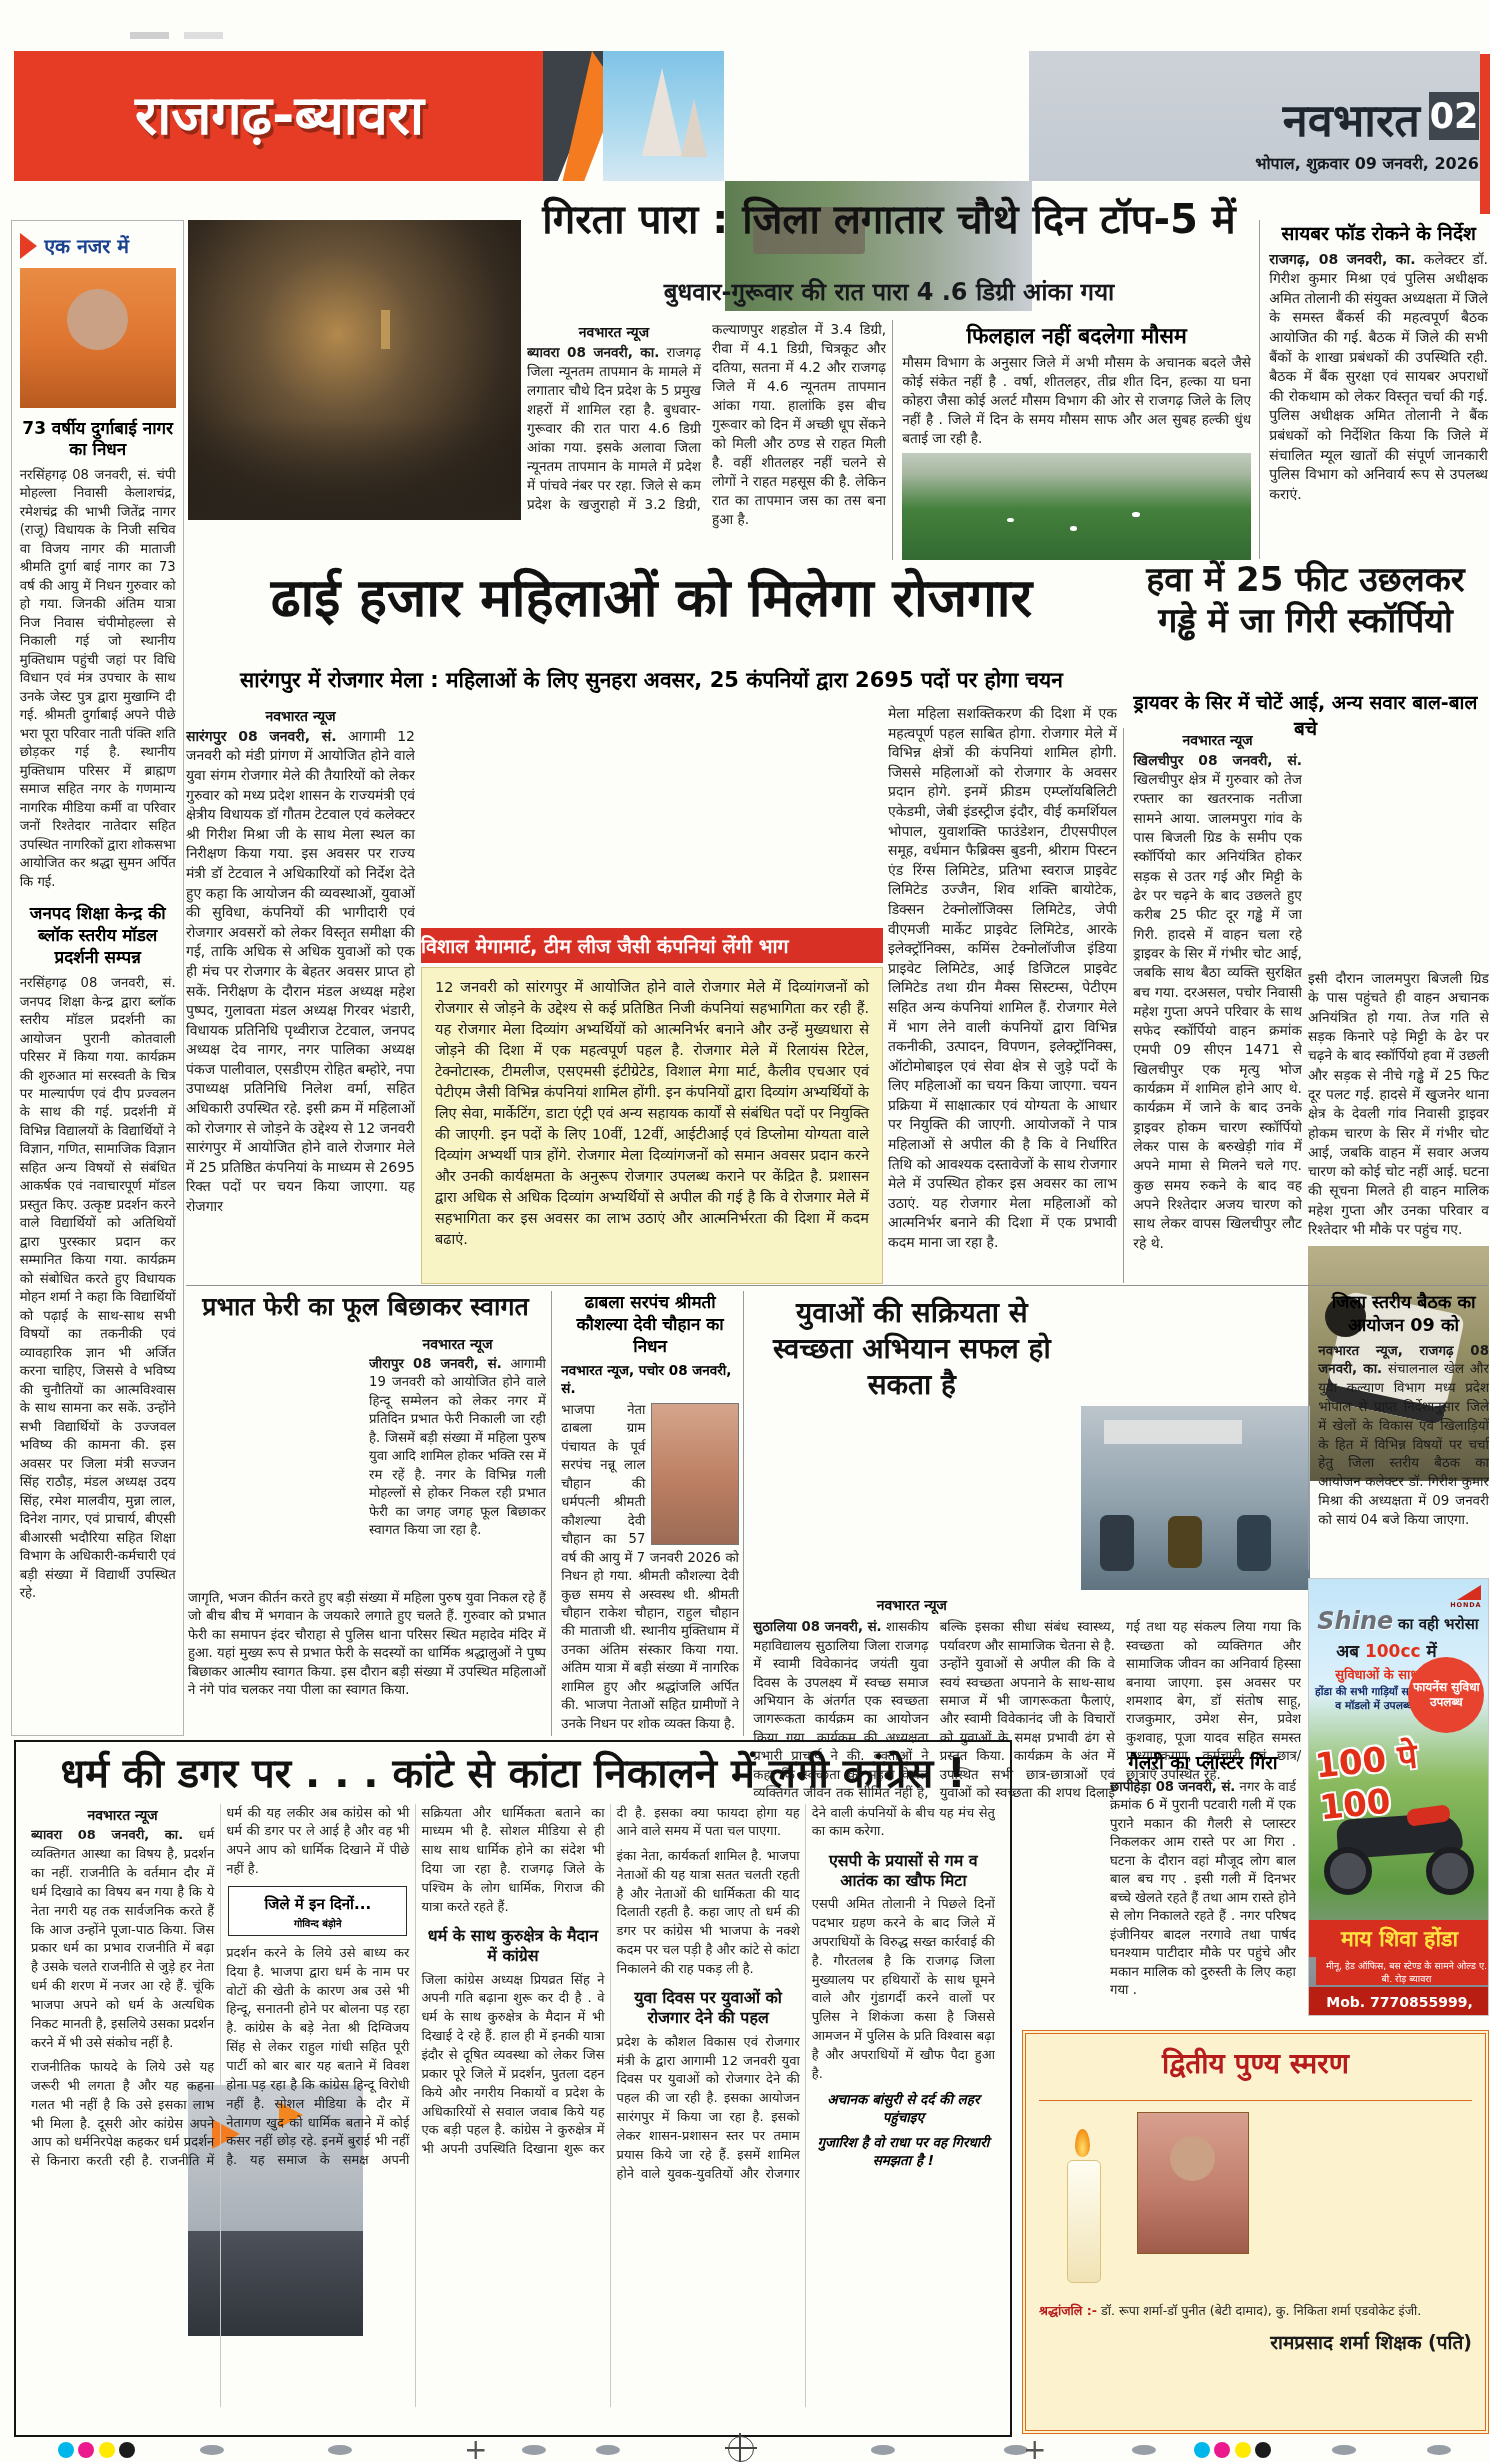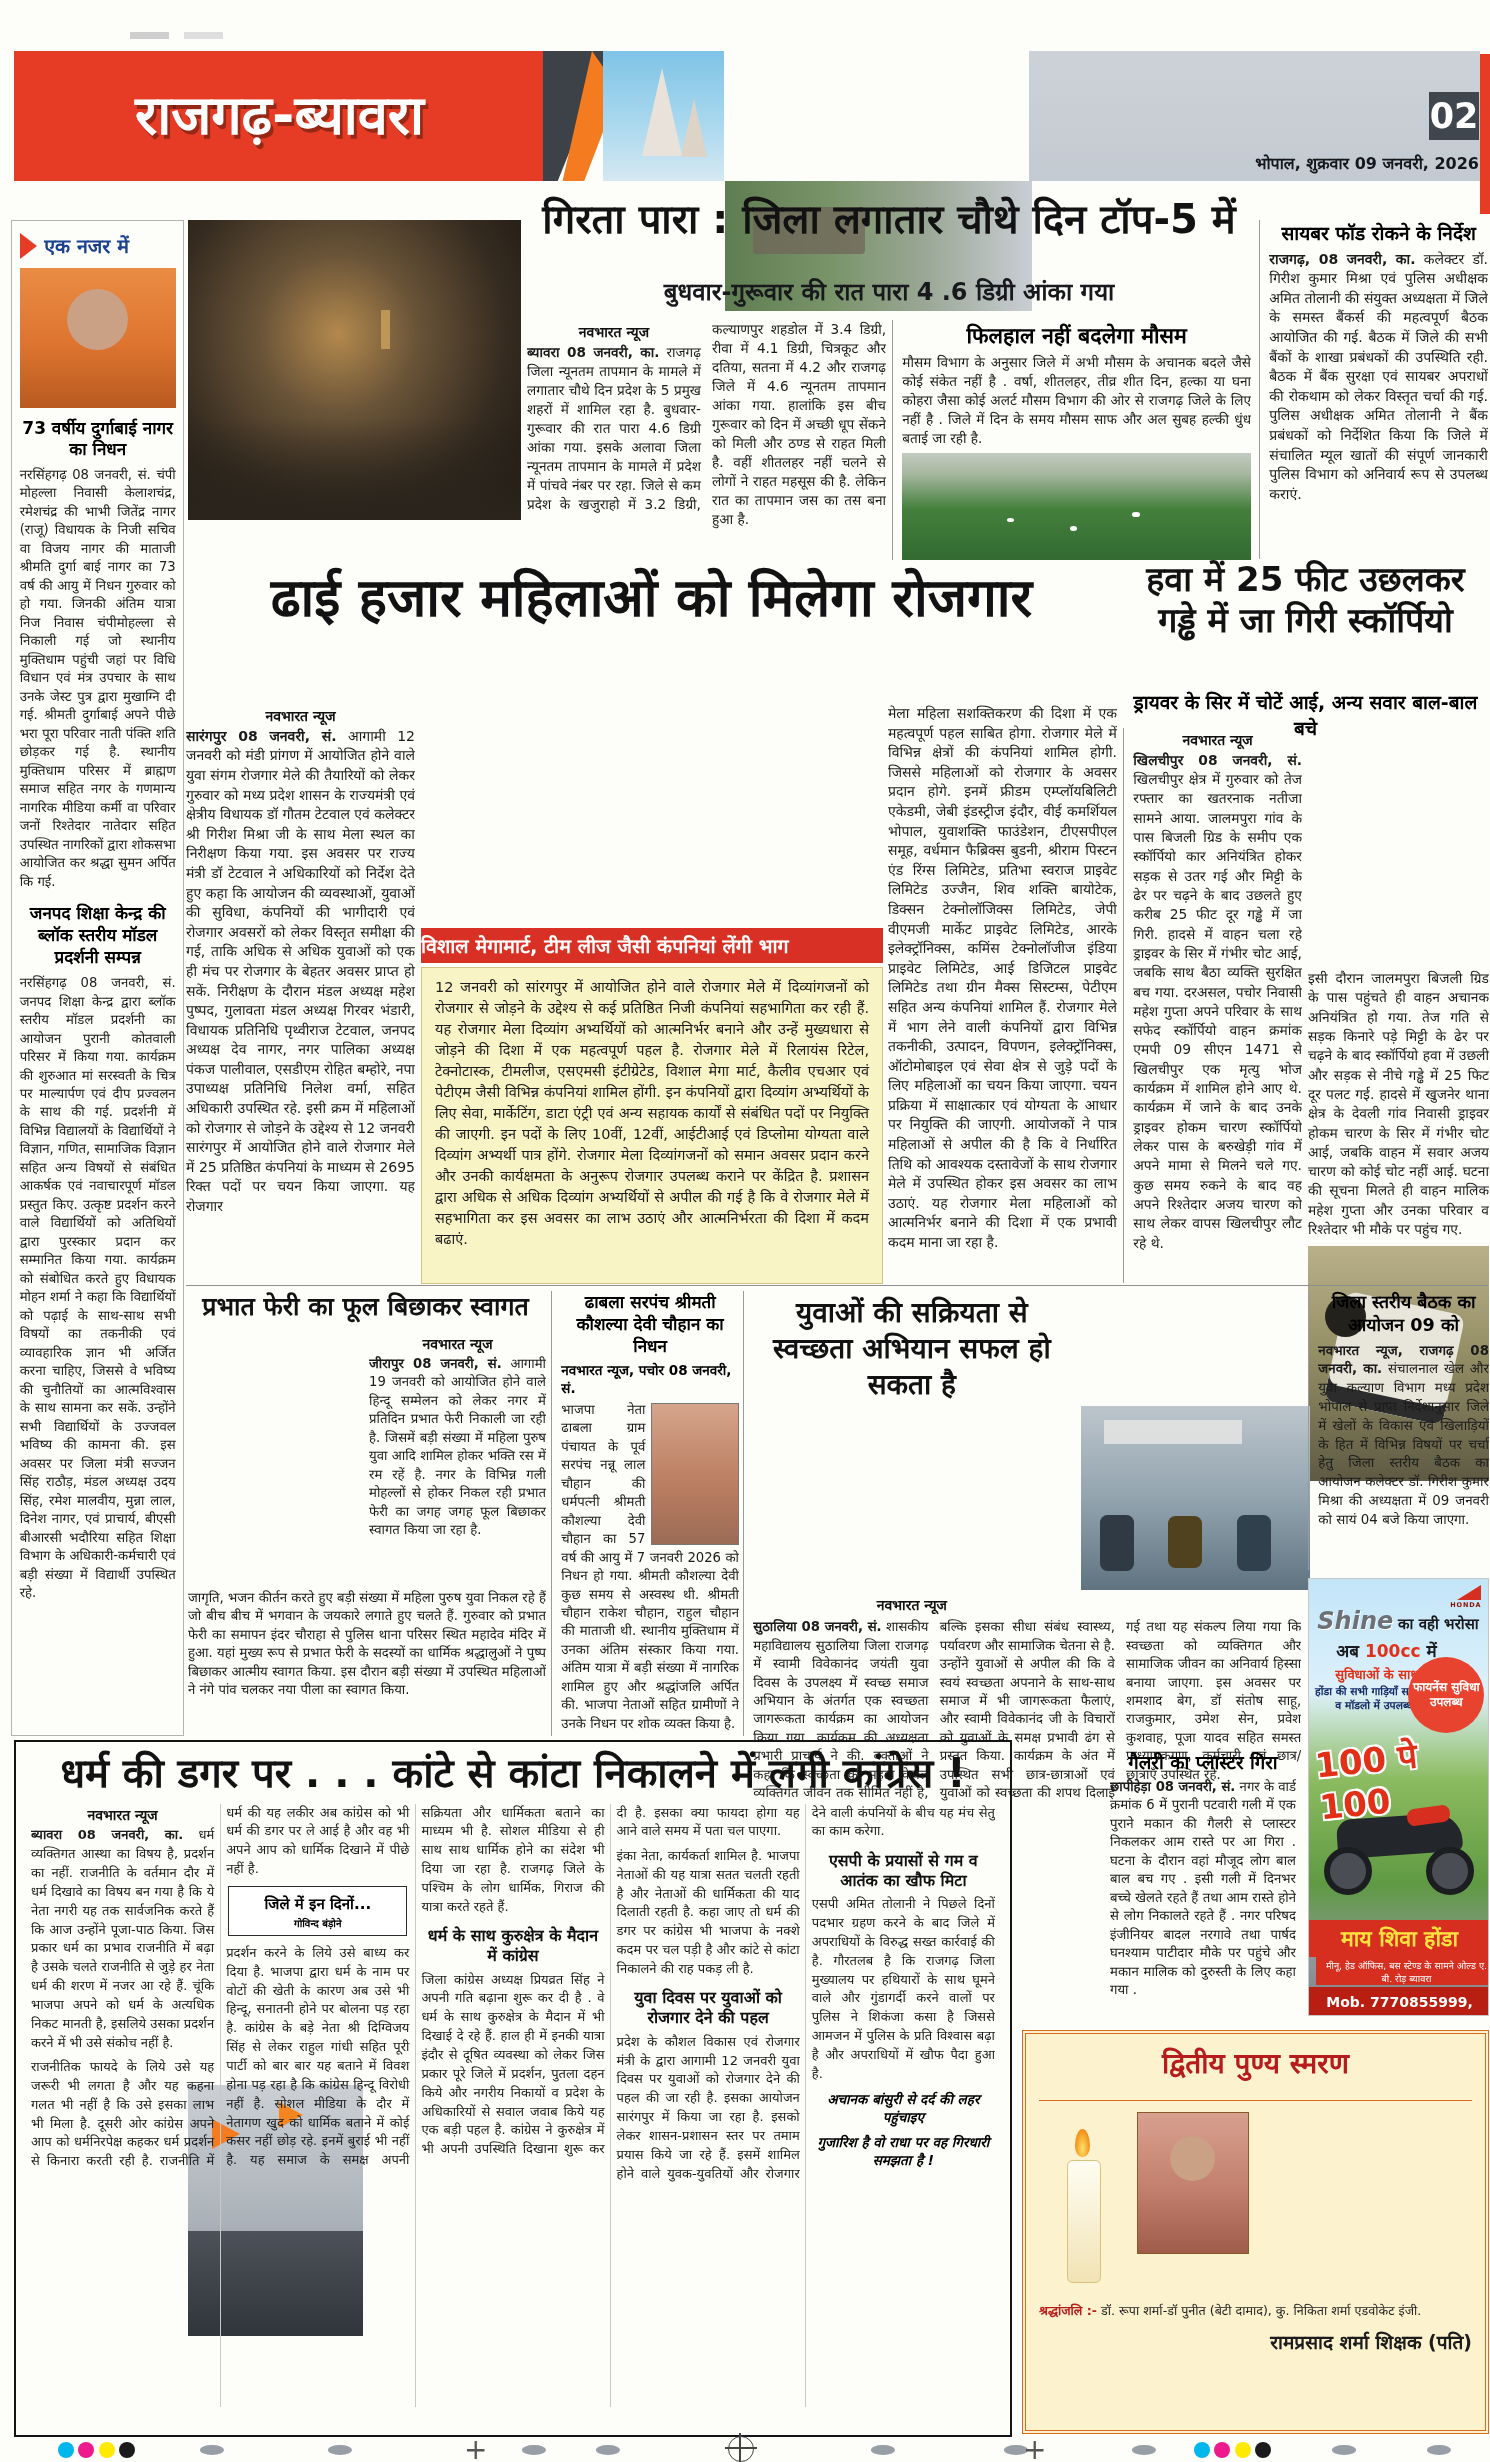--- a/index.html
+++ b/index.html
@@ -42,20 +42,21 @@
     <div class="abs" style="left:543px;top:0;width:67px;height:130px;background:#3c4248;clip-path:polygon(0 0,100% 0,22% 100%,0 100%);"></div>
     <div class="abs" style="left:559px;top:0;width:60px;height:130px;background:#f47b20;clip-path:polygon(55% 0,100% 30%,42% 100%,6% 100%);"></div>
     <div class="abs photo" style="left:603px;top:0;width:121px;height:130px;background:linear-gradient(180deg,#7fc3e6 0%,#a9d8ee 55%,#d5e8f2 100%);">
       <div class="abs" style="left:39px;top:17px;width:0;height:0;border-left:20.5px solid transparent;border-right:20.5px solid transparent;border-bottom:88px solid #e8e2da;"></div>
       <div class="abs" style="left:78px;top:48px;width:0;height:0;border-left:13px solid transparent;border-right:13px solid transparent;border-bottom:58px solid #ddd3c6;"></div>
     </div>
     <div class="abs photo" style="left:725px;top:0;width:307px;height:130px;background:linear-gradient(90deg,#5f7d52 0%,#7a946a 35%,#9aa795 65%,#c9ced4 100%);">
       <div class="abs" style="left:28px;top:26px;width:112px;height:47px;background:#70655a;opacity:.75;border-radius:3.7px;"></div>
     </div>
     <div class="abs" style="left:1029px;top:0;width:451px;height:130px;background:linear-gradient(180deg,#ccd2d8,#c4cad1);">
+      <div class="abs b" style="left:140px;top:37px;width:251px;font-size:45px;color:#1f262e;text-align:right;">नवभारत</div>
       <div class="abs ctr b" style="left:400px;top:41px;width:50px;height:48px;background:#3f464e;color:#fff;font-size:35px;line-height:48px;">02</div>
       <div class="abs b" style="left:130px;top:101px;width:320px;font-size:16px;color:#14181d;text-align:right;">भोपाल, शुक्रवार 09 जनवरी, 2026</div>
     </div>
     <div class="abs" style="left:1480px;top:2.8px;width:10.2px;height:160px;background:#e63c25;"></div>
   </div>
 
   <div class="abs clip" style="left:11.2px;top:220px;width:173px;height:1516px;border:0.9px solid #b3b3b3;padding:7.5px;box-sizing:border-box;">
     <div style="display:flex;align-items:center;gap:7.5px;margin:3.7px 0 9.3px;">
       <span style="width:0;height:0;border-top:13px solid transparent;border-bottom:13px solid transparent;border-left:17px solid #e63c25;display:inline-block;"></span>
       <span class="b" style="font-size:19.6px;color:#19418e;">एक नजर में</span>
@@ -88,20 +89,21 @@
       <div class="abs" style="left:66%;top:50%;width:7.5px;height:4.7px;background:#fff;border-radius:50%;"></div>
     </div>
   </div>
 
   <div class="abs rule-l clip" style="left:1259px;top:220px;width:229px;height:339px;padding-left:9.3px;box-sizing:border-box;">
     <div class="b ctr" style="font-size:19px;margin-bottom:3.7px;">सायबर फॉड रोकने के निर्देश</div>
     <p class="body-txt" style="font-size:14px;"><b class="lead-b">राजगढ़, 08 जनवरी, का.</b> <span>कलेक्टर डॉ. गिरीश कुमार मिश्रा एवं पुलिस अधीक्षक अमित तोलानी की संयुक्त अध्यक्षता में जिले के समस्त बैंकर्स की महत्वपूर्ण बैठक आयोजित की गई. बैठक में जिले की सभी बैंकों के शाखा प्रबंधकों की उपस्थिति रही. बैठक में बैंक सुरक्षा एवं सायबर अपराधों की रोकथाम को लेकर विस्तृत चर्चा की गई. पुलिस अधीक्षक अमित तोलानी ने बैंक प्रबंधकों को निर्देशित किया कि जिले में संचालित म्यूल खातों की संपूर्ण जानकारी पुलिस विभाग को अनिवार्य रूप से उपलब्ध कराएं.</span></p>
   </div>
 
   <div class="abs headline ctr" style="left:186px;top:568px;width:931px;font-size:53px;">ढाई हजार महिलाओं को मिलेगा रोजगार</div>
+  <div class="abs b ctr" style="left:186px;top:665px;width:931px;font-size:21px;">सारंगपुर में रोजगार मेला : महिलाओं के लिए सुनहरा अवसर, 25 कंपनियों द्वारा 2695 पदों पर होगा चयन</div>
 
   <div class="abs clip" style="left:186px;top:704px;width:229px;height:579px;">
     <div class="byline">नवभारत न्यूज</div>
     <p class="body-txt" style="font-size:14px;"><b class="lead-b">सारंगपुर 08 जनवरी, सं.</b> <span>आगामी 12 जनवरी को मंडी प्रांगण में आयोजित होने वाले युवा संगम रोजगार मेले की तैयारियों को लेकर गुरुवार को मध्य प्रदेश शासन के राज्यमंत्री एवं क्षेत्रीय विधायक डॉ गौतम टेटवाल एवं कलेक्टर श्री गिरीश मिश्रा जी के साथ मेला स्थल का निरीक्षण किया गया. इस अवसर पर राज्य मंत्री डॉ टेटवाल ने अधिकारियों को निर्देश देते हुए कहा कि आयोजन की व्यवस्थाओं, युवाओं की सुविधा, कंपनियों की भागीदारी एवं रोजगार अवसरों को लेकर विस्तृत समीक्षा की गई, ताकि अधिक से अधिक युवाओं को एक ही मंच पर रोजगार के बेहतर अवसर प्राप्त हो सकें. निरीक्षण के दौरान मंडल अध्यक्ष महेश पुष्पद, गुलावता मंडल अध्यक्ष गिरवर भंडारी, विधायक प्रतिनिधि पृथ्वीराज टेटवाल, जनपद अध्यक्ष देव नागर, नगर पालिका अध्यक्ष पंकज पालीवाल, एसडीएम रोहित बम्होरे, नपा उपाध्यक्ष प्रतिनिधि निलेश वर्मा, सहित अधिकारी उपस्थित रहे. इसी क्रम में महिलाओं को रोजगार से जोड़ने के उद्देश्य से 12 जनवरी सारंगपुर में आयोजित होने वाले रोजगार मेले में 25 प्रतिष्ठित कंपनियां के माध्यम से 2695 रिक्त पदों पर चयन किया जाएगा. यह रोजगार</span></p>
   </div>
 
   <div class="abs photo" style="left:421px;top:706px;width:462px;height:218px;background:linear-gradient(180deg,#d3d6d9 0%,#aeb3b7 45%,#8d9195 100%);">
     <div class="abs" style="left:10%;bottom:8%;width:41px;height:112px;background:#3d424a;border-radius:9.3px;"></div>
     <div class="abs" style="left:26%;bottom:6%;width:43px;height:123px;background:#23262b;border-radius:9.3px;"></div>
     <div class="abs" style="left:44%;bottom:7%;width:43px;height:117px;background:#5a5f66;border-radius:9.3px;"></div>

